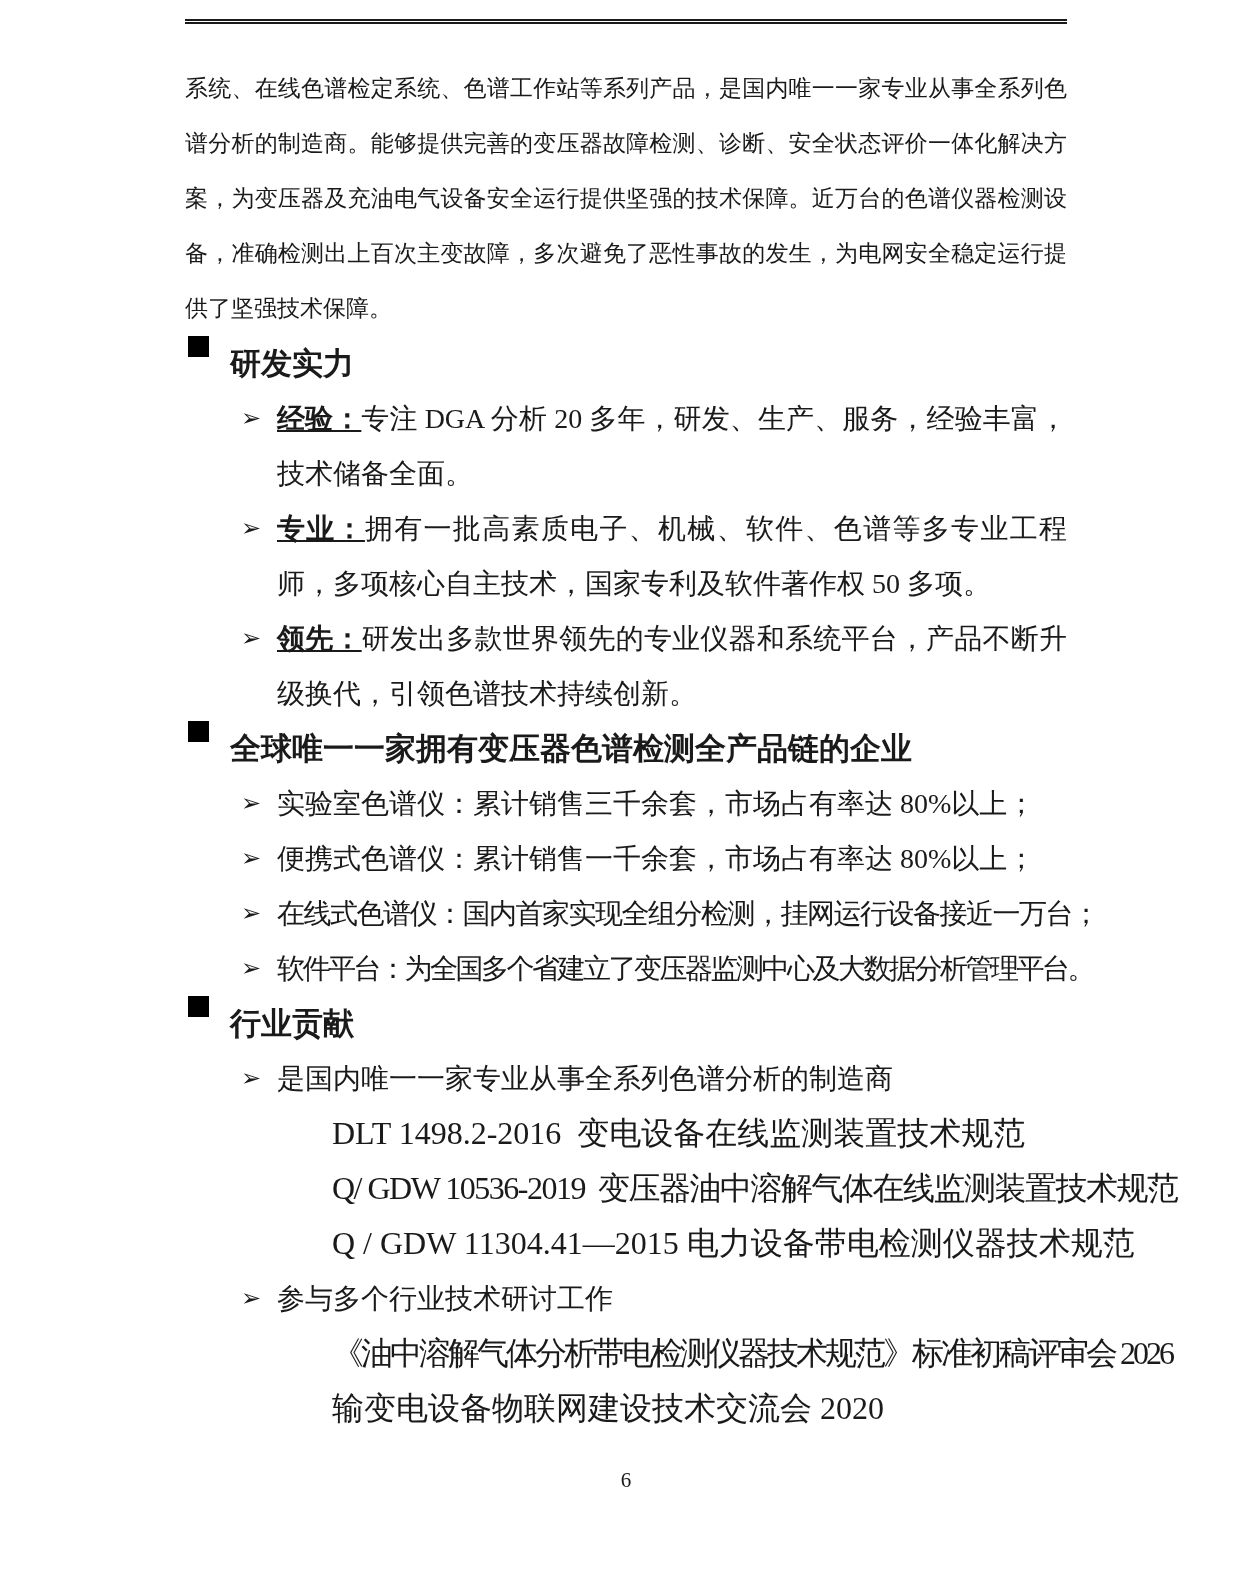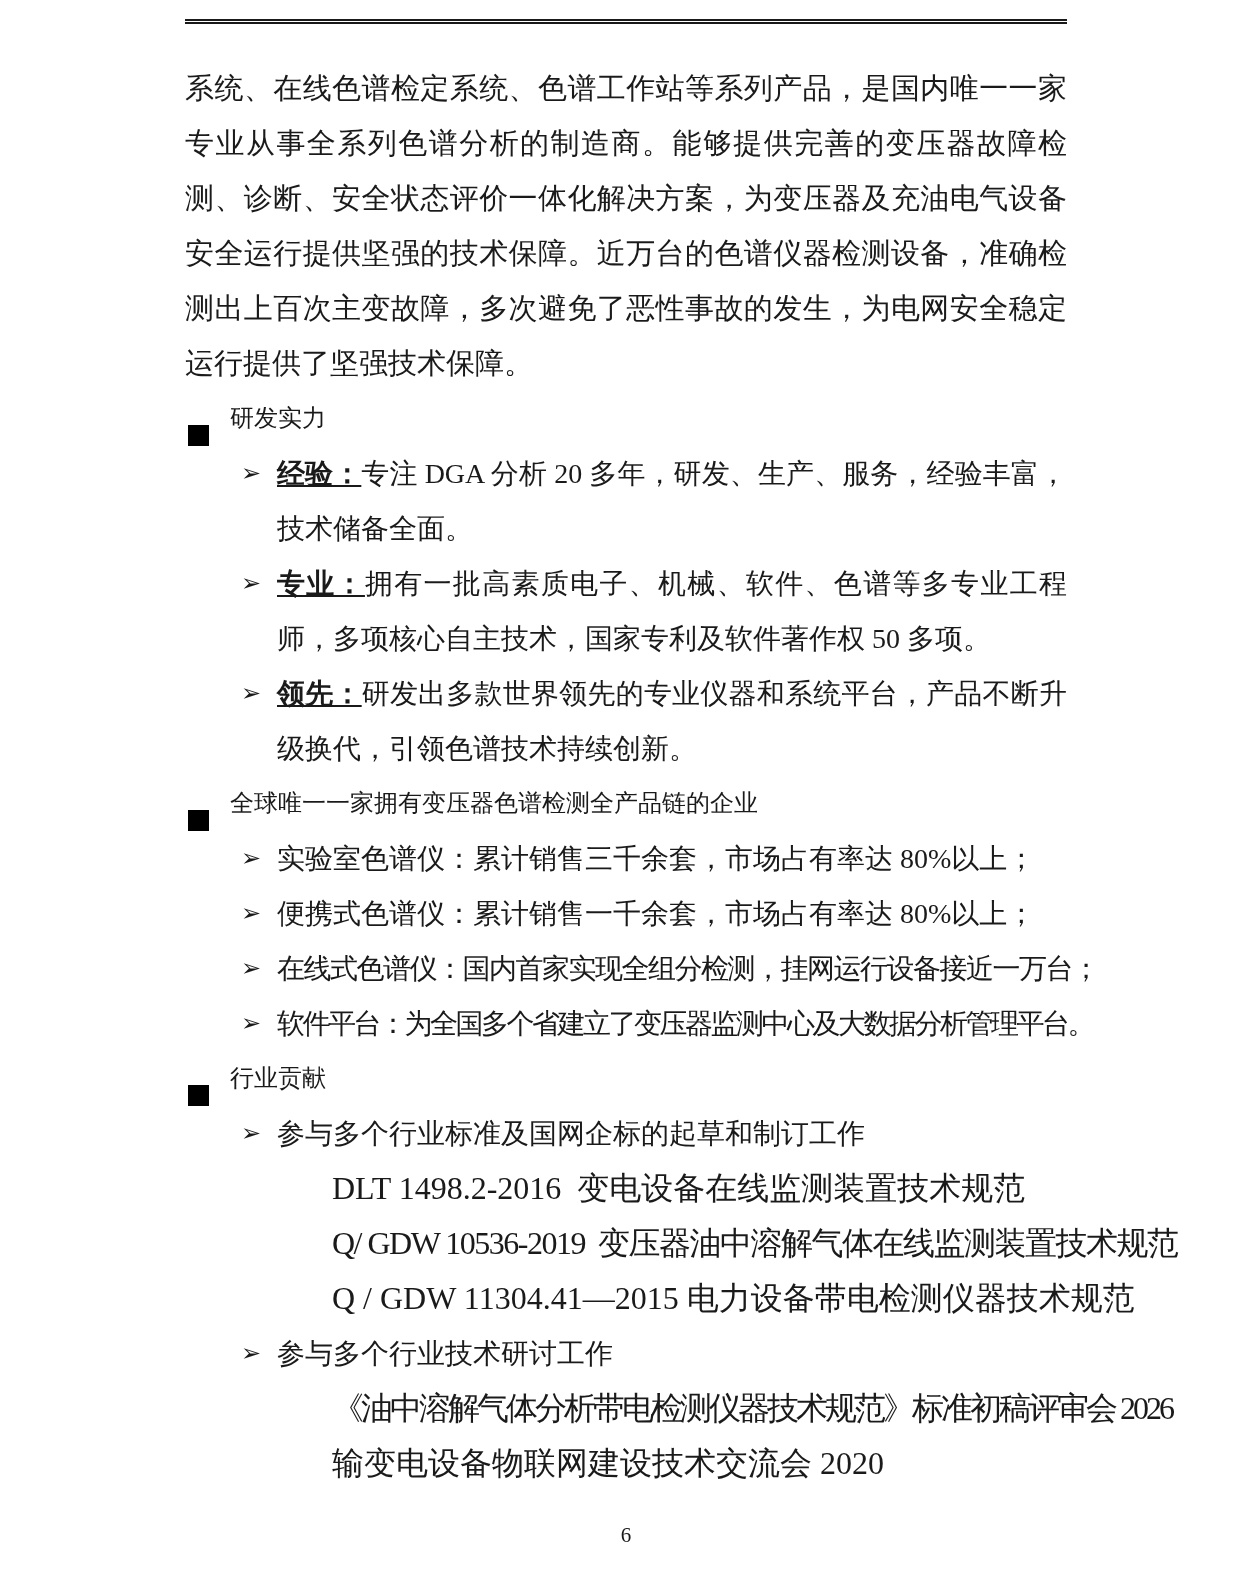--- a/index.html
+++ b/index.html
@@ -12,30 +12,30 @@
   }
   .content { width:882px; margin-left:185px; }
   .top-rule {
     margin-top:19px;
     height:5px;
     border-top:2px solid #1a1a1a;
     border-bottom:2px solid #1a1a1a;
   }
   .body-para {
     margin-top:37px;
-    font-size:29px;
+    font-size:23px;
     line-height:55px;
     text-align:justify;
   }
   .section-header {
     display:flex;
-    align-items:flex-end;
+    align-items:flex-start;
     line-height:55px;
-    font-size:24px;
-    font-weight:normal;
+    font-size:31px;
+    font-weight:bold;
   }
   .sq {
     width:21px; height:21px;
     background:#000;
     flex:0 0 auto;
     margin-left:3px;
     margin-right:21px;
   }
   .li {
     position:relative;
@@ -125,21 +125,21 @@
       <span>软件平台：为全国多个省建立了变压器监测中心及大数据分析管理平台。</span>
     </div>
 
     <div class="section-header">
       <span class="sq"></span>
       <span>行业贡献</span>
     </div>
 
     <div class="li nowrap">
       <span class="arrow">➢</span>
-      <span>参与多个行业标准及国网企标的起草和制订工作</span>
+      <span>是国内唯一一家专业从事全系列色谱分析的制造商</span>
     </div>
 
     <div class="sub">DLT 1498.2-2016  变电设备在线监测装置技术规范</div>
     <div class="sub ls1">Q/ GDW 10536-2019  变压器油中溶解气体在线监测装置技术规范</div>
     <div class="sub">Q / GDW 11304.41—2015 电力设备带电检测仪器技术规范</div>
 
     <div class="li nowrap">
       <span class="arrow">➢</span>
       <span>参与多个行业技术研讨工作</span>
     </div>

